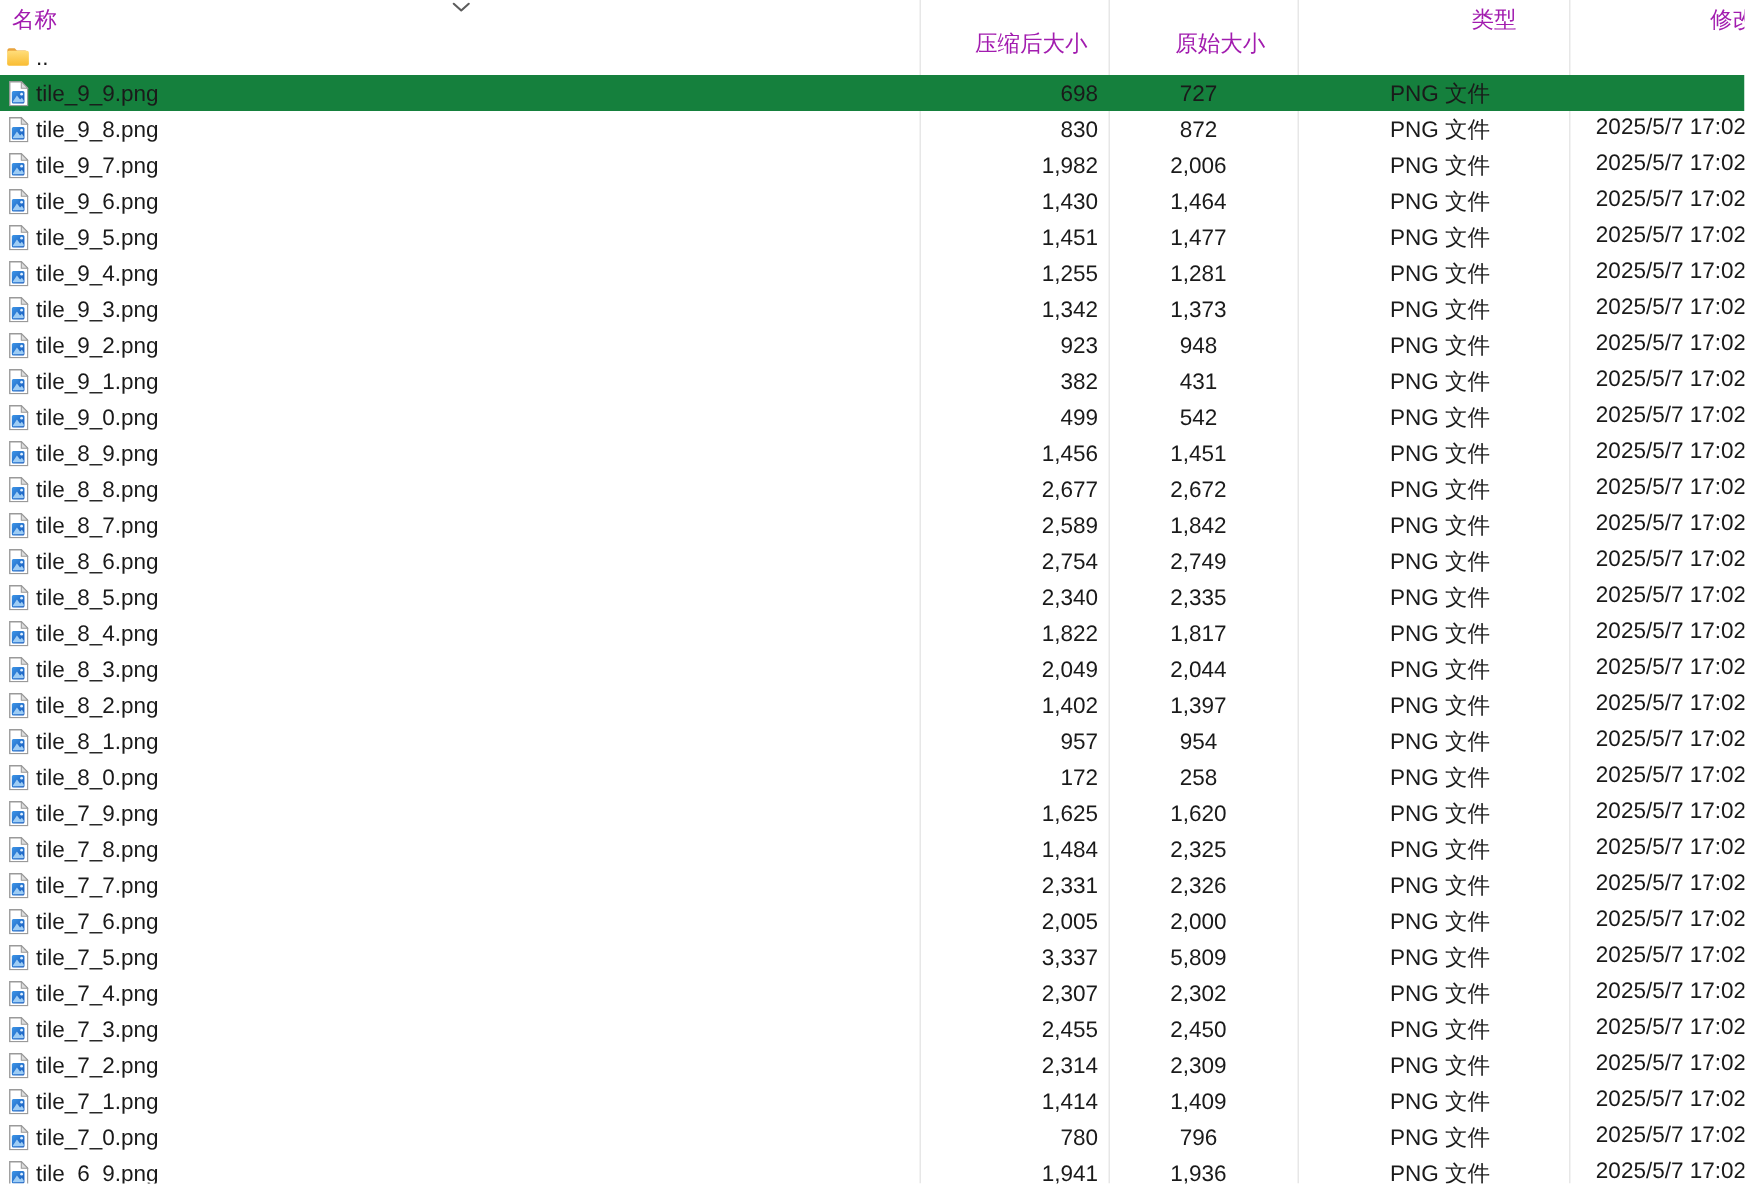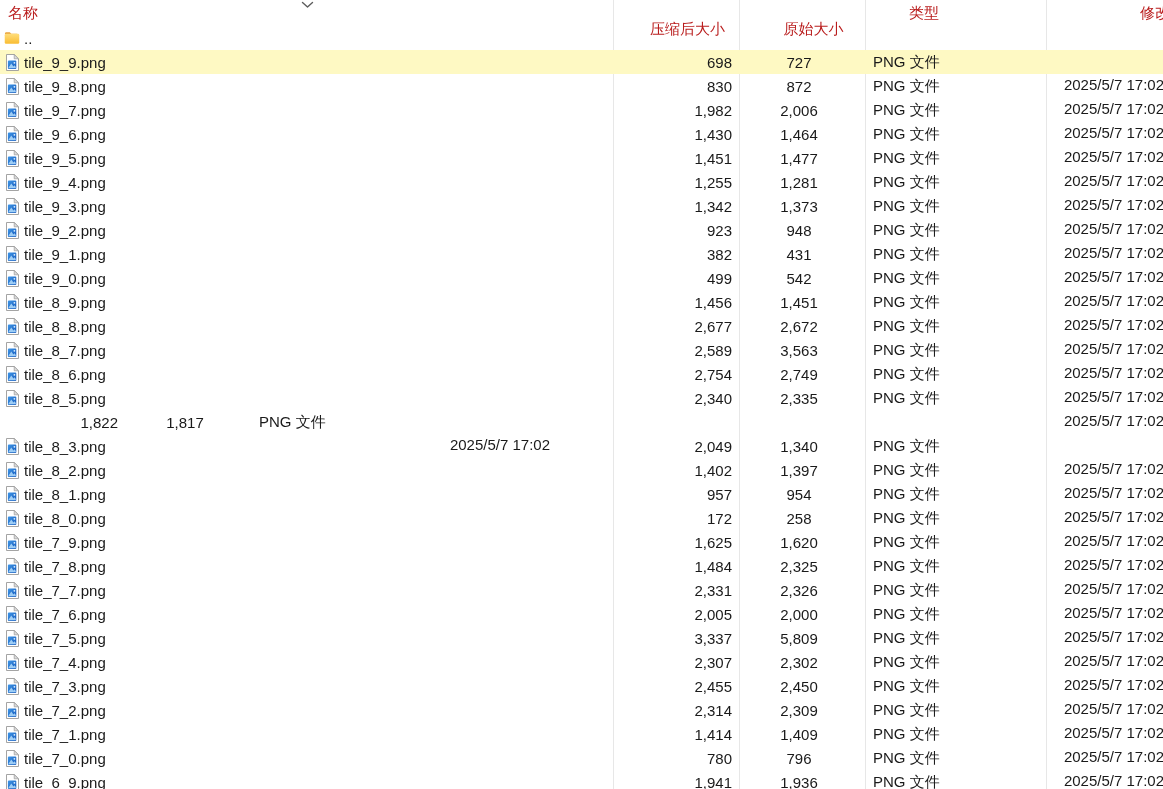--- a/index.html
+++ b/index.html
@@ -22,43 +22,43 @@
   .vsep.s1 { left: 613px; }
   .vsep.s2 { left: 739px; }
   .vsep.s3 { left: 865px; }
   .vsep.s4 { left: 1046px; }
 
   
   .cols { display: flex; position: relative; z-index: 1; }
   .c-name { width: 614px; flex: 0 0 614px; display: flex; align-items: center; overflow: hidden; }
   .c-comp { width: 126px; flex: 0 0 126px; text-align: right; }
   .c-orig { width: 126px; flex: 0 0 126px; text-align: center; }
-  .c-type { width: 181px; flex: 0 0 181px; text-align: left; }
+  .c-type { width: 181px; flex: 0 0 181px; text-align: center; }
   .c-date { width: 117px; flex: 0 0 117px; text-align: right; white-space: nowrap; }
 
   .header {
     height: 26px; position: relative;
-    font-size: 15px; color: #b91c1c;
+    font-size: 15px; color: #a21caf;
   }
   .header .cols { height: 26px; align-items: center; }
   .header .c-name { padding-left: 8px; width: 606px; flex-basis: 606px; }
   .header .c-comp, .header .c-orig { padding-right: 33px; width: 111px; flex-basis: 111px; margin-top: 32px; }
   .header .c-type { padding-left: 7px; width: 174px; flex-basis: 174px; }
   .header .c-date { padding-left: 9px; width: 108px; flex-basis: 108px; }
 
   .sort-chevron {
     position: absolute; left: 301px; top: 1px; width: 13px; height: 8px;
   }
   .sort-chevron svg { display: block; }
 
   .list-body { position: relative; z-index: 1; }
 
   .row { height: 24px; font-size: 15px; }
   .row .cols { height: 24px; align-items: center; }
-  .row.selected { background: #fef9c3; }
+  .row.selected { background: #15803d; }
   .row .c-comp, .row .c-orig { padding-right: 8px; width: 118px; flex-basis: 118px; }
   .row .c-type { padding-left: 7px; width: 174px; flex-basis: 174px; }
   .row .c-date { padding-left: 9px; width: 108px; flex-basis: 108px; margin-top: 45px; }
 
   .icon {
     width: 16px; height: 16px; flex: 0 0 16px;
     margin-left: 4px; margin-right: 4px;
     display: inline-flex; align-items: center; justify-content: center;
   }
   .icon svg { display: block; }
@@ -444,21 +444,21 @@
                   </linearGradient>
                 </defs>
                 <rect x="2.9" y="6.6" width="8.4" height="8.4" rx="1" fill="url(#pg)"></rect>
                 <circle cx="9.4" cy="8.8" r="0.9" fill="#dff0ff"></circle>
                 <path d="M3.6 13.6 L6.3 9.6 L8.4 12.4 L9.6 11.2 L10.8 13 L10.8 14.2 L3.6 14.2 Z" fill="#9ecdf5"></path>
               </svg>
             </span>
         <span class="name-label">tile_8_7.png</span>
       </div>
       <div class="c-comp num">2,589</div>
-      <div class="c-orig num">3,563</div>
+      <div class="c-orig num">1,842</div>
       <div class="c-type">PNG 文件</div>
       <div class="c-date">2025/5/7 17:02</div>
     </div>
   </div>
       <div class="row">
     <div class="cols">
       <div class="c-name">
         <span class="icon">
               <svg width="14" height="17" viewBox="0 0 14 17">
                 <path d="M1.5 0.5 L9.2 0.5 L13.5 4.8 L13.5 16.5 L1.5 16.5 Z" fill="#ffffff" stroke="#9a9a9a" stroke-width="0.9"></path>
@@ -503,20 +503,38 @@
         <span class="name-label">tile_8_5.png</span>
       </div>
       <div class="c-comp num">2,340</div>
       <div class="c-orig num">2,335</div>
       <div class="c-type">PNG 文件</div>
       <div class="c-date">2025/5/7 17:02</div>
     </div>
   </div>
       <div class="row">
     <div class="cols">
+      <div class="c-name">
+        <span class="icon">
+              <svg width="14" height="17" viewBox="0 0 14 17">
+                <path d="M1.5 0.5 L9.2 0.5 L13.5 4.8 L13.5 16.5 L1.5 16.5 Z" fill="#ffffff" stroke="#9a9a9a" stroke-width="0.9"></path>
+                <path d="M9.2 0.5 L9.2 4.8 L13.5 4.8 Z" fill="#dcdcdc" stroke="#9a9a9a" stroke-width="0.7"></path>
+                <defs>
+                  <linearGradient id="pg" x1="0" y1="0" x2="1" y2="1">
+                    <stop offset="0" stop-color="#3f97e8"></stop>
+                    <stop offset="1" stop-color="#1255b8"></stop>
+                  </linearGradient>
+                </defs>
+                <rect x="2.9" y="6.6" width="8.4" height="8.4" rx="1" fill="url(#pg)"></rect>
+                <circle cx="9.4" cy="8.8" r="0.9" fill="#dff0ff"></circle>
+                <path d="M3.6 13.6 L6.3 9.6 L8.4 12.4 L9.6 11.2 L10.8 13 L10.8 14.2 L3.6 14.2 Z" fill="#9ecdf5"></path>
+              </svg>
+            </span>
+        <span class="name-label">tile_8_4.png</span>
+      </div>
       <div class="c-comp num">1,822</div>
       <div class="c-orig num">1,817</div>
       <div class="c-type">PNG 文件</div>
       <div class="c-date">2025/5/7 17:02</div>
     </div>
   </div>
       <div class="row">
     <div class="cols">
       <div class="c-name">
         <span class="icon">
@@ -530,21 +548,21 @@
                   </linearGradient>
                 </defs>
                 <rect x="2.9" y="6.6" width="8.4" height="8.4" rx="1" fill="url(#pg)"></rect>
                 <circle cx="9.4" cy="8.8" r="0.9" fill="#dff0ff"></circle>
                 <path d="M3.6 13.6 L6.3 9.6 L8.4 12.4 L9.6 11.2 L10.8 13 L10.8 14.2 L3.6 14.2 Z" fill="#9ecdf5"></path>
               </svg>
             </span>
         <span class="name-label">tile_8_3.png</span>
       </div>
       <div class="c-comp num">2,049</div>
-      <div class="c-orig num">1,340</div>
+      <div class="c-orig num">2,044</div>
       <div class="c-type">PNG 文件</div>
       <div class="c-date">2025/5/7 17:02</div>
     </div>
   </div>
       <div class="row">
     <div class="cols">
       <div class="c-name">
         <span class="icon">
               <svg width="14" height="17" viewBox="0 0 14 17">
                 <path d="M1.5 0.5 L9.2 0.5 L13.5 4.8 L13.5 16.5 L1.5 16.5 Z" fill="#ffffff" stroke="#9a9a9a" stroke-width="0.9"></path>

